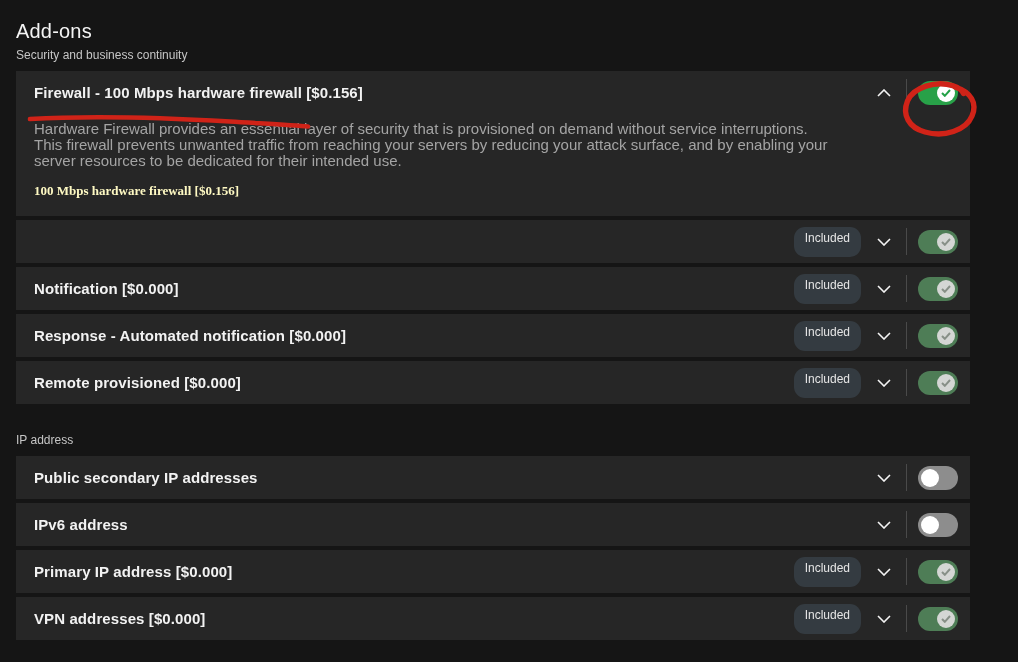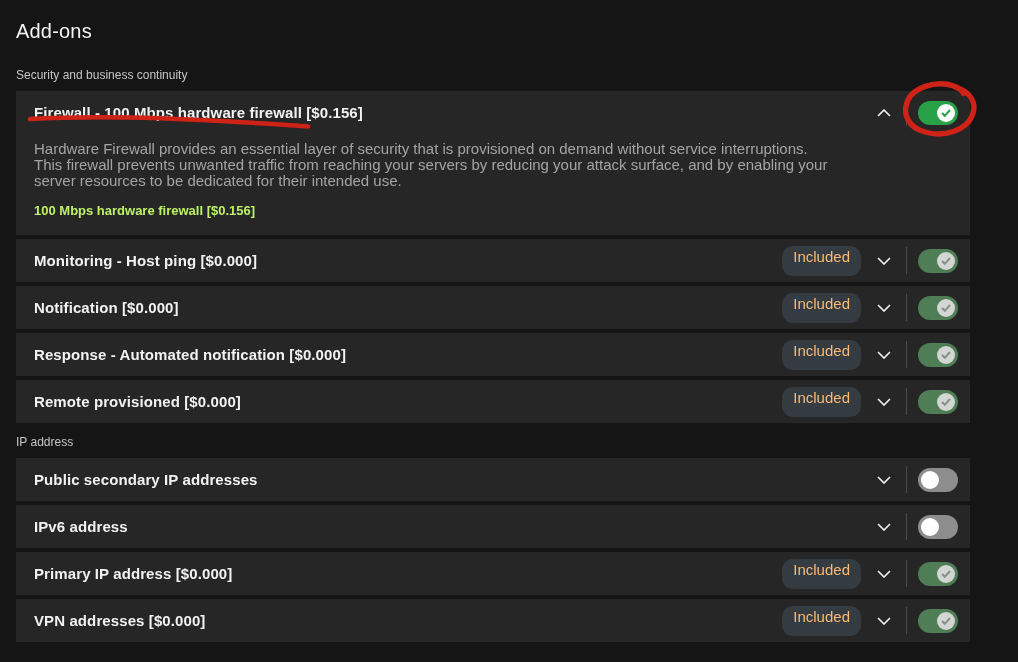--- a/index.html
+++ b/index.html
@@ -16,23 +16,23 @@
     color: #f4f4f4;
     font-size: 20px;
     font-weight: 400;
     line-height: 26px;
     letter-spacing: 0.2px;
   }
   .section-label {
     color: #c6c6c6;
     font-size: 12px;
     line-height: 14px;
-    margin-top: 24px;
-  }
-  .section-label.second { margin-top: 12px; }
+    margin-top: 4px;
+  }
+  .section-label.second { margin-top: 29px; }
 
   .cards { width: 954px; margin-top: 9px; }
 
   .card {
     background: #262626;
     margin-bottom: 4px;
   }
   .row-header {
     height: 43px;
     display: flex;
@@ -49,22 +49,22 @@
   }
   .controls {
     margin-left: auto;
     display: flex;
     align-items: center;
     padding-right: 12px;
     height: 100%;
   }
   .badge {
     background: #343b41;
-    color: #fdba74;
-    font-size: 15px;
+    color: #e5e5e5;
+    font-size: 12px;
     line-height: 22px;
     height: 30px;
     padding: 0 11px;
     border-radius: 11px;
     margin-right: 15px;
     white-space: nowrap;
   }
   .chev {
     width: 16px;
     height: 16px;
@@ -106,23 +106,24 @@
 
   .card-body { padding: 7px 18px 17px 18px; }
   .desc {
     width: 800px;
     color: #a4a4a4;
     font-size: 15px;
     line-height: 16px;
   }
   .detail {
     margin-top: 14px;
-    color: #bef264;
+    color: #fef9c3;
     font-size: 13px;
     font-weight: 700;
+    font-family: Liberation Serif, serif;
   }
 
   .annotations {
     position: absolute;
     left: 0; top: 0;
     pointer-events: none;
     z-index: 10;
   }
 </style>
 </head>
@@ -155,21 +156,20 @@
         </span>
       </div>
       <div class="card-body">
         <p class="desc">Hardware Firewall provides an essential layer of security that is provisioned on demand without service interruptions. This firewall prevents unwanted traffic from reaching your servers by reducing your attack surface, and by enabling your server resources to be dedicated for their intended use.</p>
         <div class="detail">100 Mbps hardware firewall [$0.156]</div>
       </div>
     </div>
 
     <div class="card">
       <div class="row-header">
-        <span class="row-title">Monitoring - Host ping [$0.000]</span>
         <span class="controls">
           <span class="badge">Included</span>
           <span class="chev">
             <svg width="14" height="8" viewBox="0 0 14 8">
                 <path d="M1 1l6 6 6-6" stroke="#f4f4f4" stroke-width="1.6" fill="none"></path>
               </svg>
           </span>
           <span class="vdivider"></span>
           <span class="toggle on-muted">
             <span class="knob">

